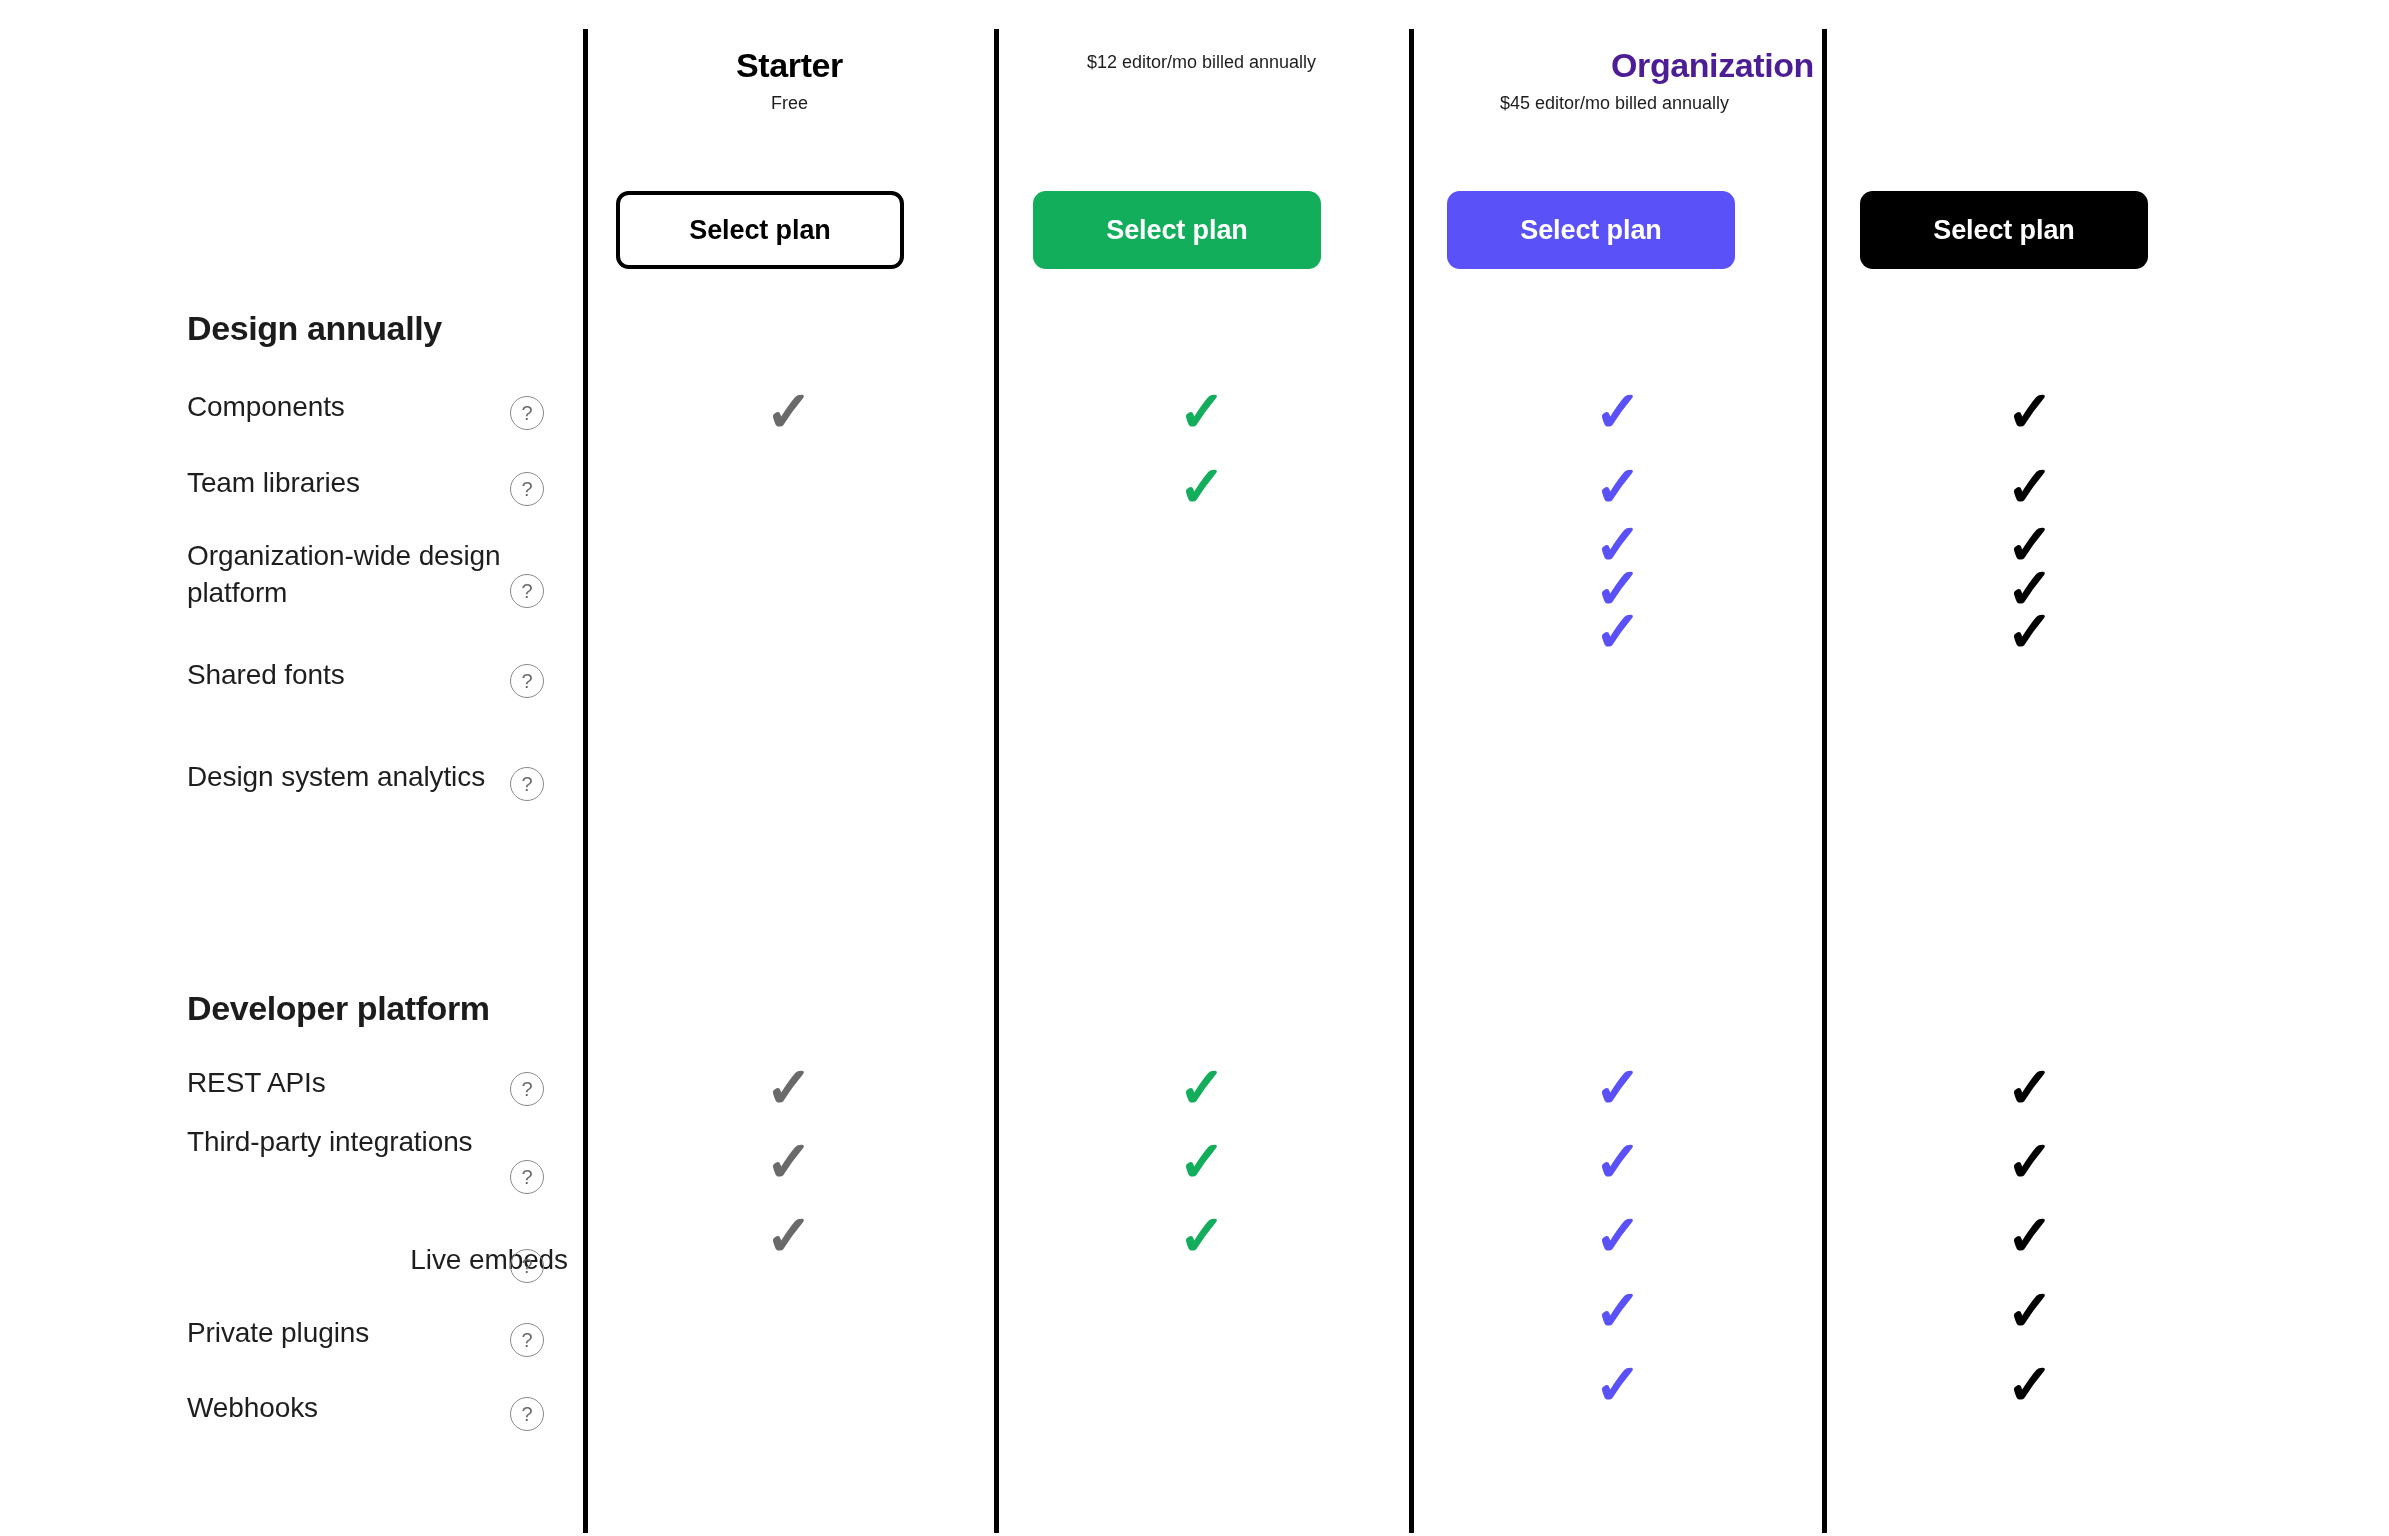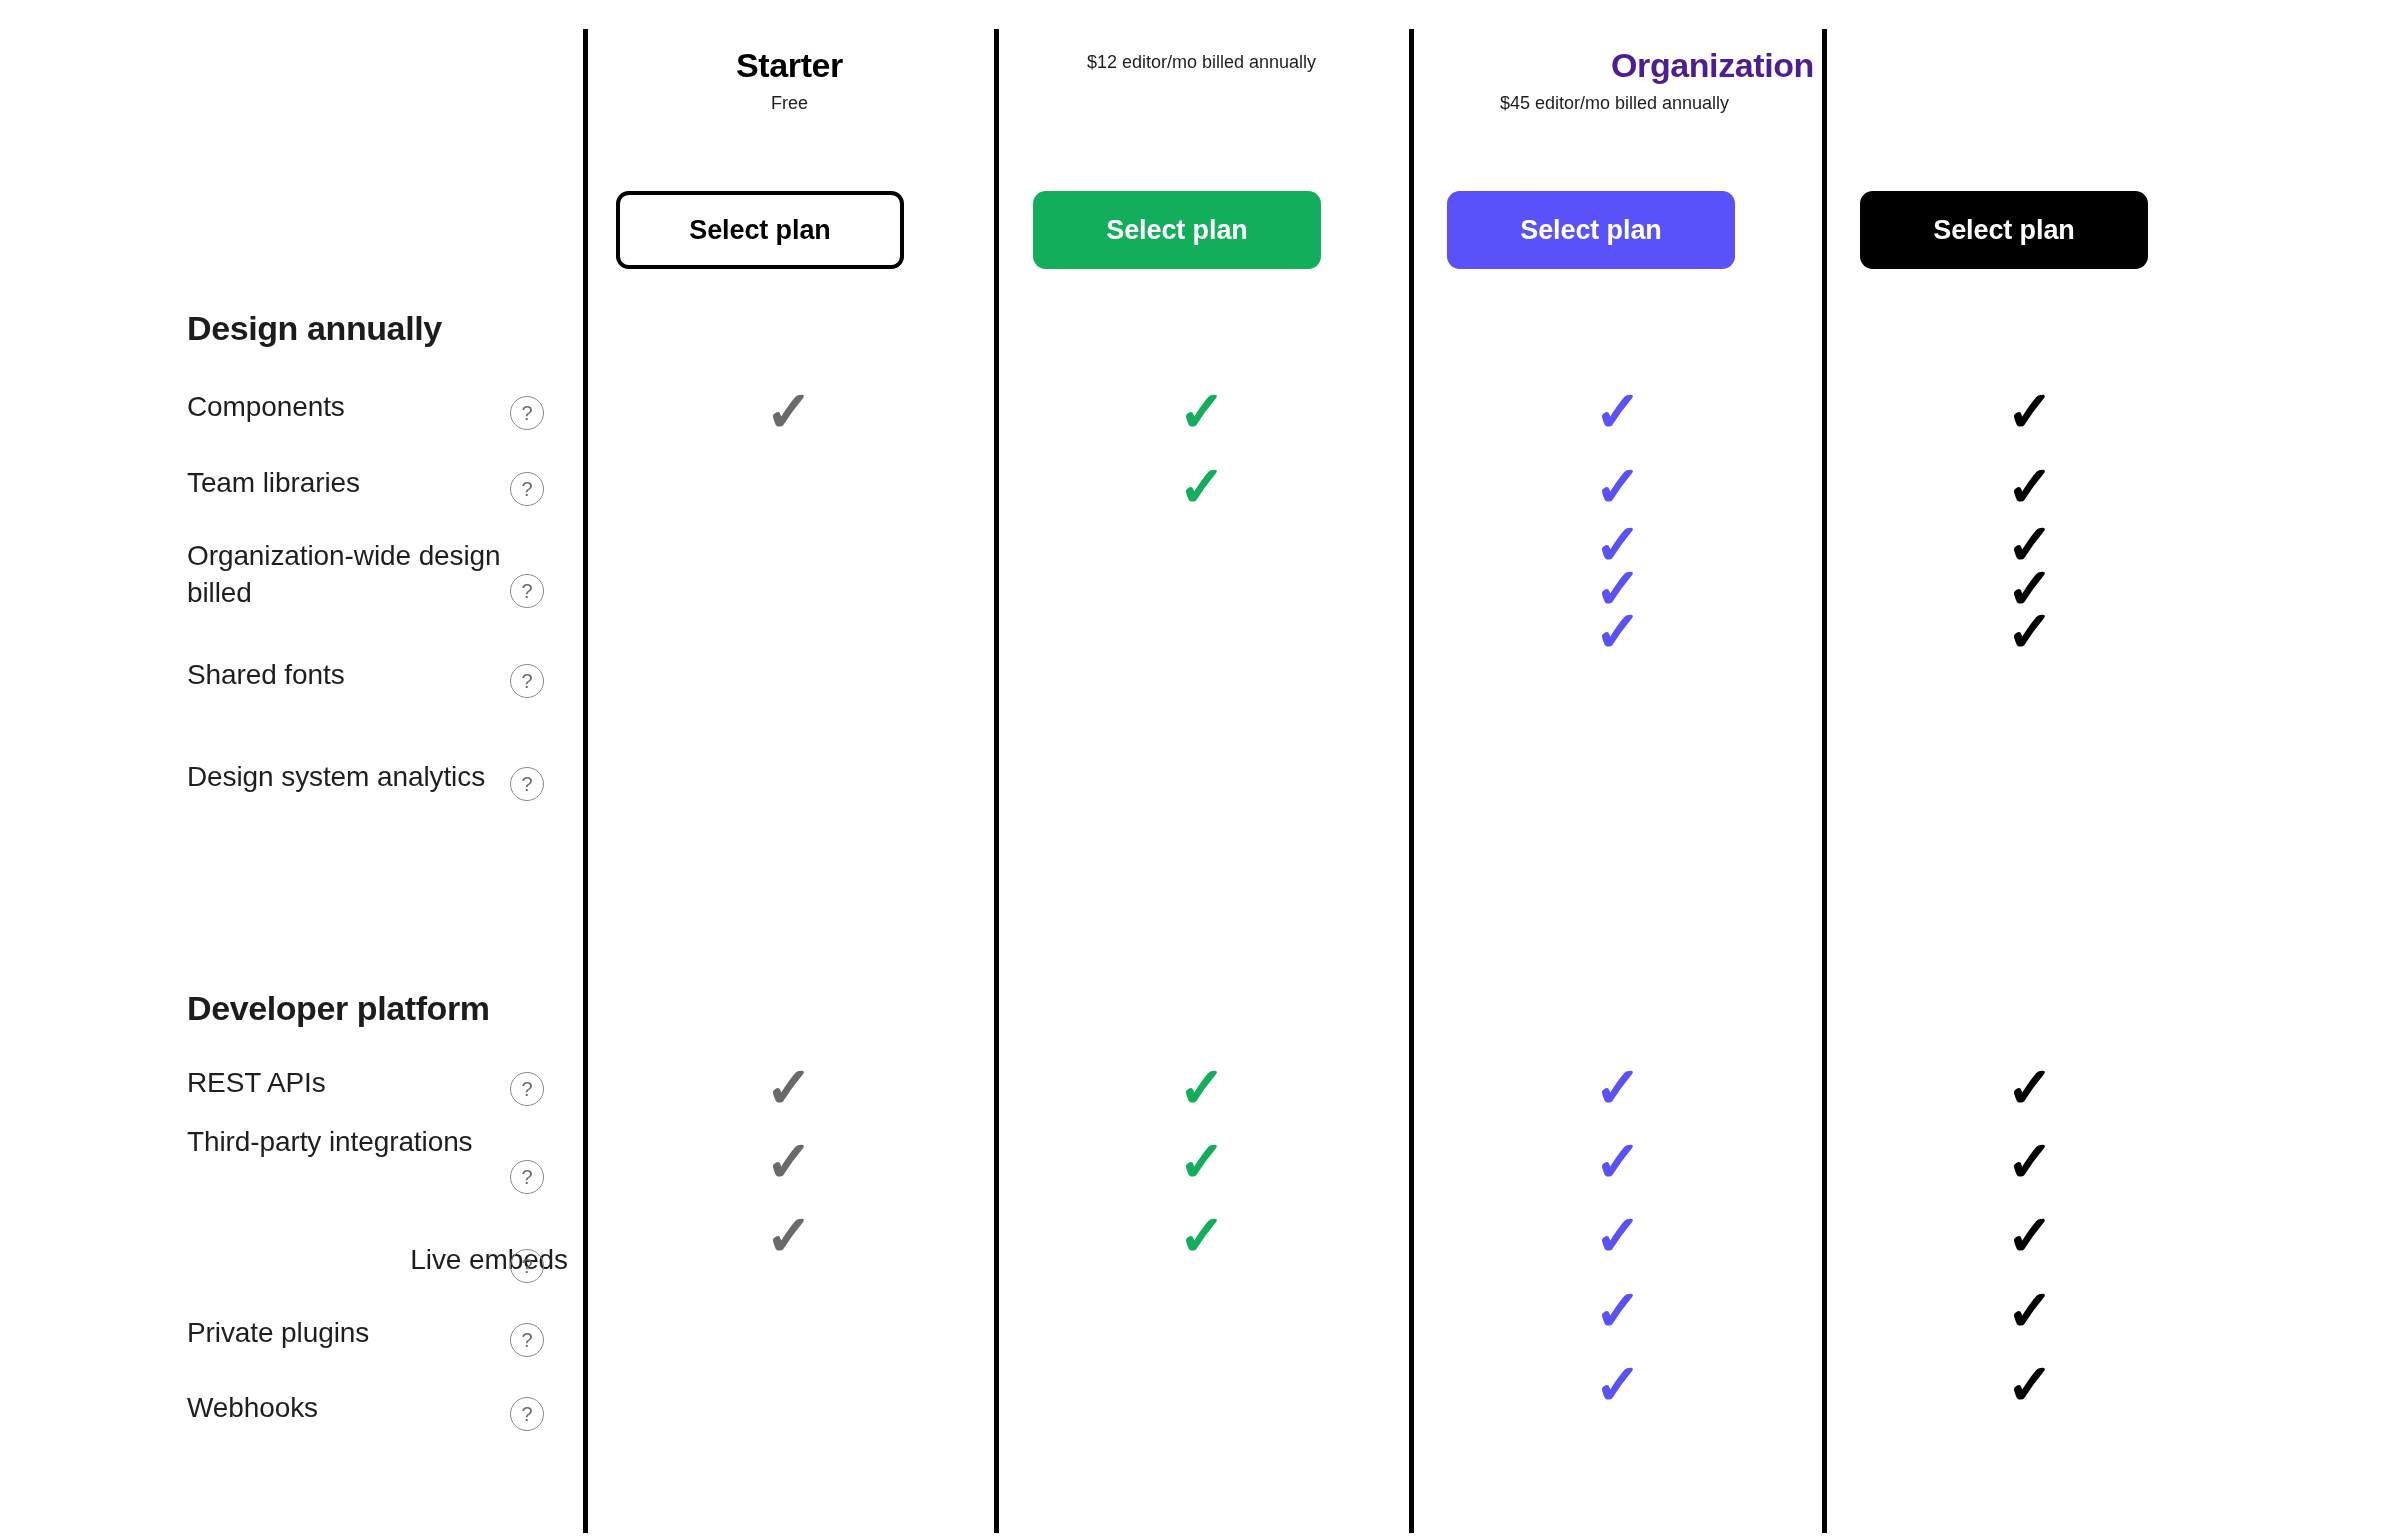--- a/index.html
+++ b/index.html
@@ -185,21 +185,21 @@
       <div class="help-icon" style="top: 396px;">?</div>
       <div class="check k0" style="top: 384px;">✓</div>
       <div class="check k1" style="top: 384px;">✓</div>
       <div class="check k2" style="top: 384px;">✓</div>
       <div class="check k3" style="top: 384px;">✓</div>
       <div class="feat-label" style="top: 464px;">Team libraries</div>
       <div class="help-icon" style="top: 472px;">?</div>
       <div class="check k1" style="top: 459px;">✓</div>
       <div class="check k2" style="top: 459px;">✓</div>
       <div class="check k3" style="top: 459px;">✓</div>
-      <div class="feat-label" style="top: 537px;">Organization-wide design billed</div>
+      <div class="feat-label" style="top: 537px;">Organization-wide design platform</div>
       <div class="help-icon" style="top: 574px;">?</div>
       <div class="check k2" style="top: 517px;">✓</div>
       <div class="check k3" style="top: 517px;">✓</div>
       <div class="feat-label" style="top: 656px;">Shared fonts</div>
       <div class="help-icon" style="top: 664px;">?</div>
       <div class="check k2" style="top: 561px;">✓</div>
       <div class="check k3" style="top: 561px;">✓</div>
       <div class="feat-label" style="top: 758px;">Design system analytics</div>
       <div class="help-icon" style="top: 767px;">?</div>
       <div class="check k2" style="top: 604px;">✓</div>

